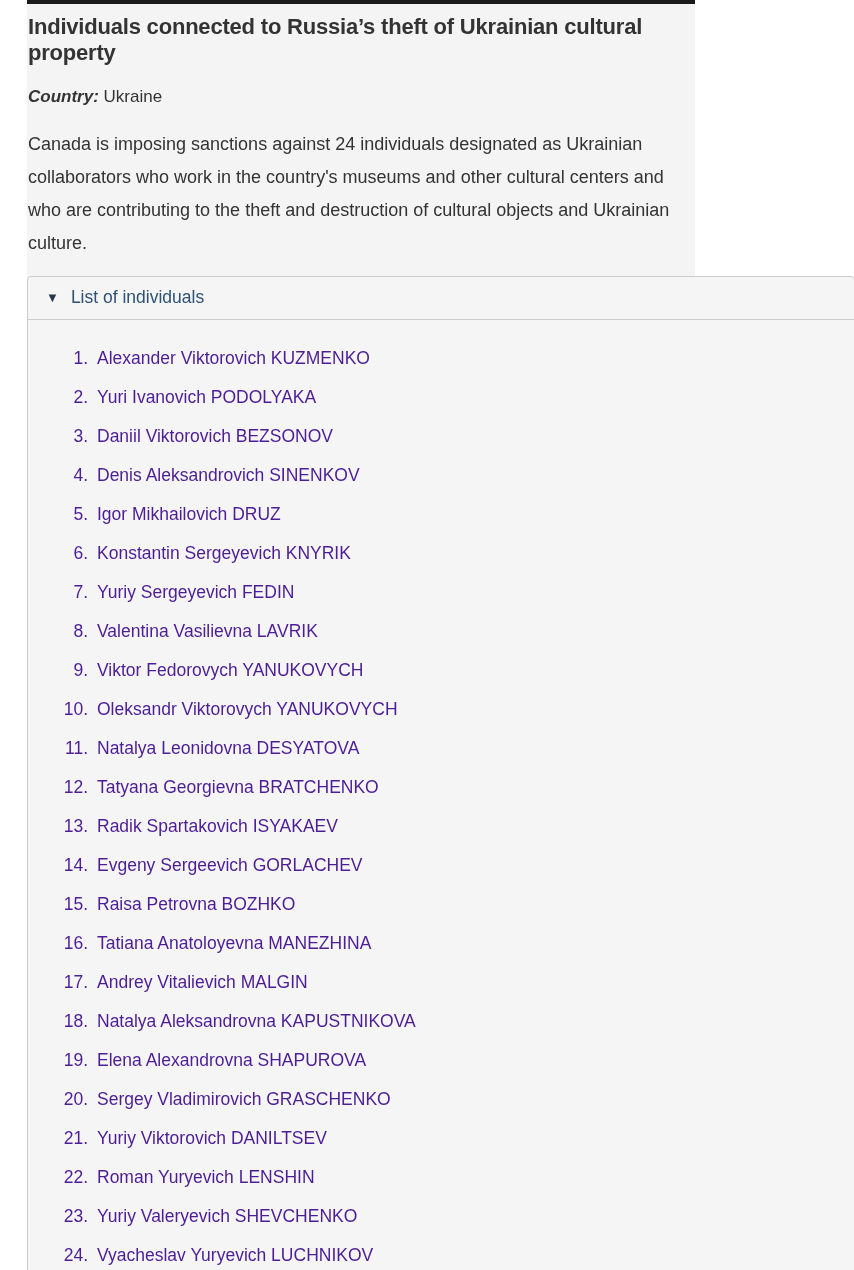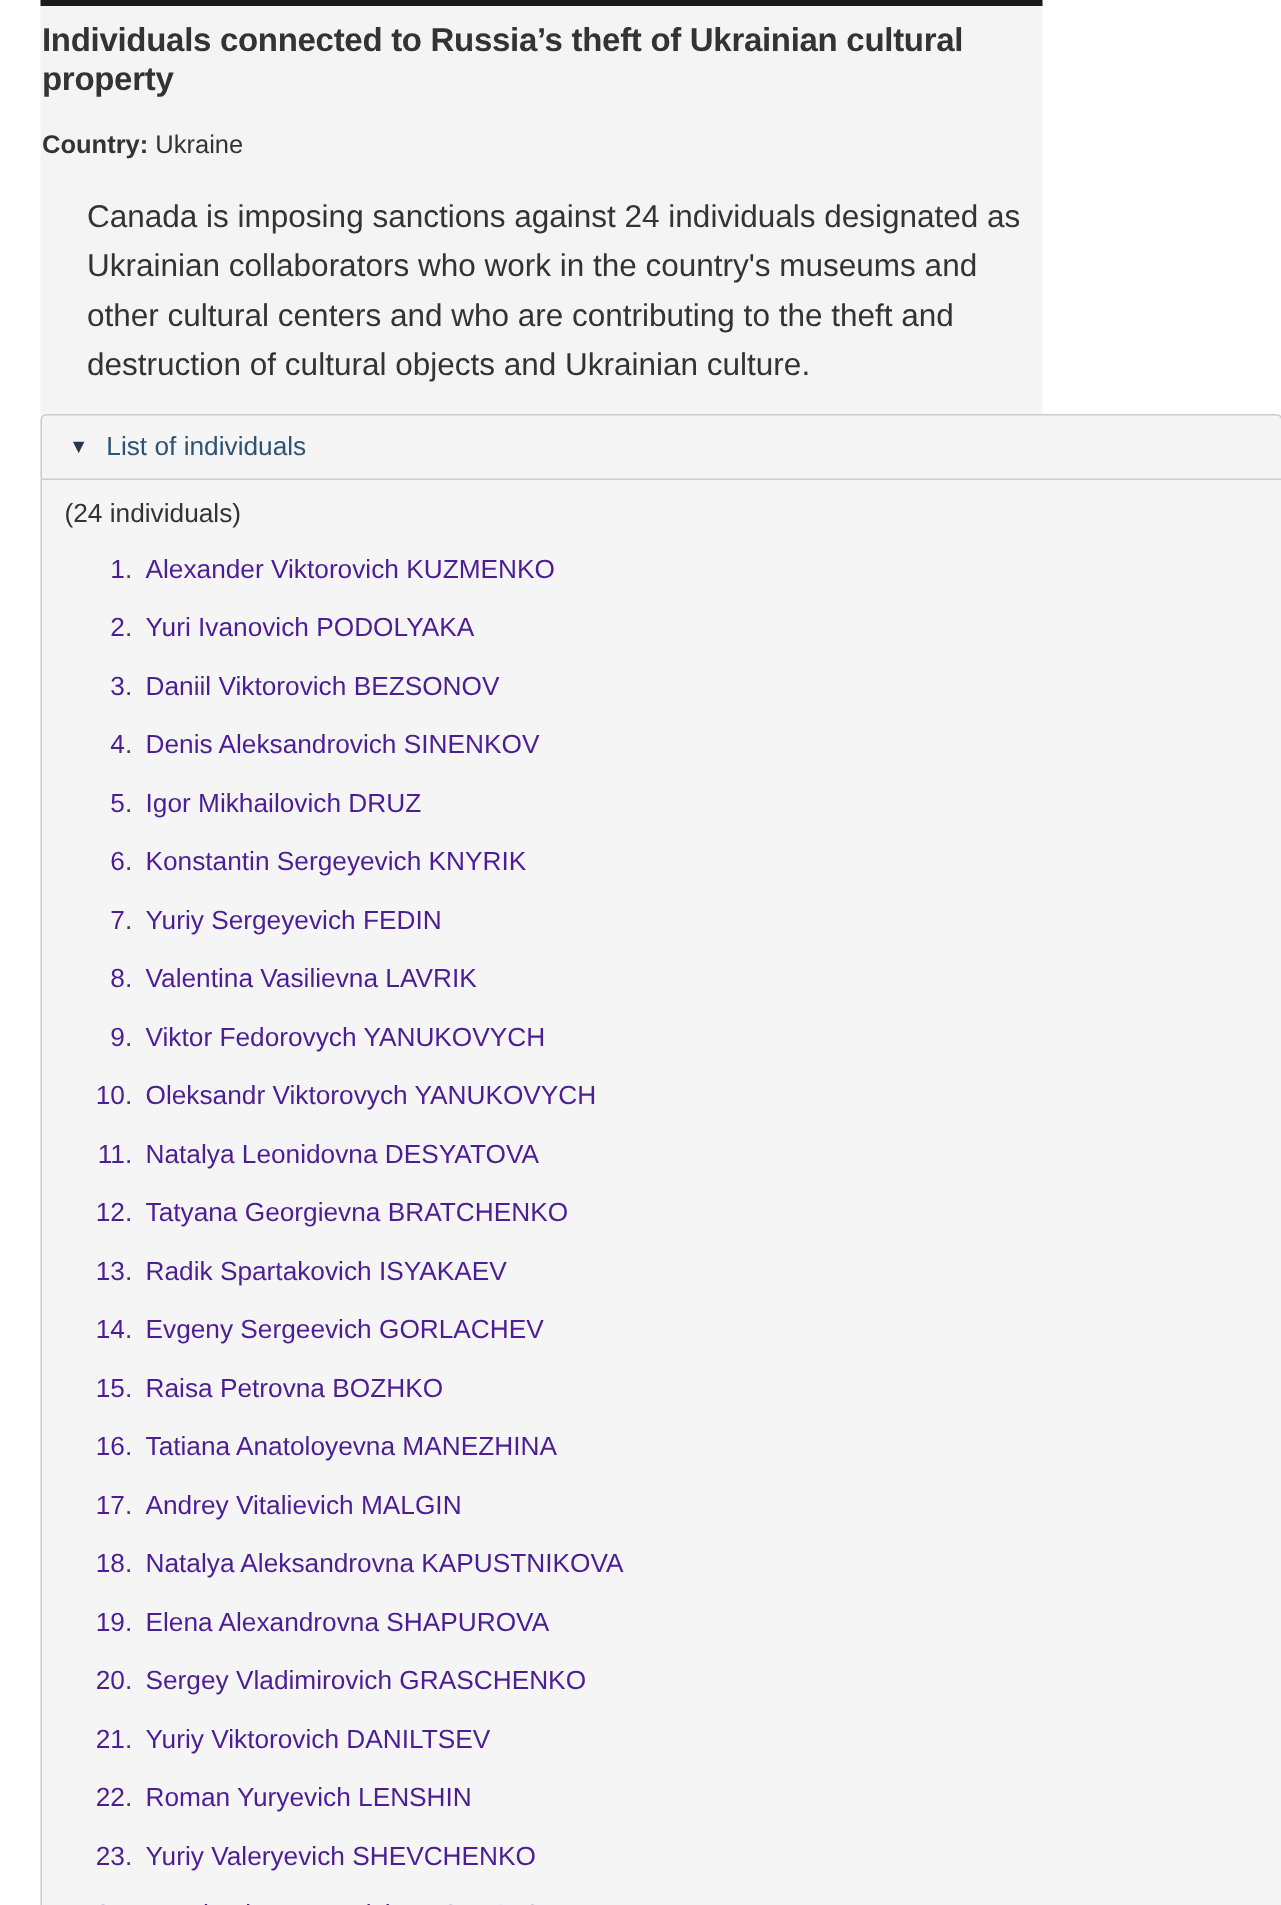--- a/index.html
+++ b/index.html
@@ -27,29 +27,28 @@
     color: #333333;
     padding: 10px 15px 0 1px;
     letter-spacing: -0.2px;
   }
   .meta-line {
     font-size: 17px;
     color: #333333;
     padding: 0 15px 0 1px;
     margin-top: 21px;
   }
-  .meta-label { font-weight: 700; }
+  .meta-label { font-weight: 700; font-style: italic; }
   .description {
-    font-size: 21px;
+    font-size: 18px;
     color: #333333;
     line-height: 33px;
     max-width: 808px;
     padding-left: 1px;
     margin-top: 21px;
-    margin-left: 30px;
   }
   details.individuals-panel {
     margin-top: 16px;
     border: 1px solid #cccccc;
     border-radius: 4px;
     background: #f5f5f5;
     width: 828px; 
   }
   summary.individuals-summary {
     list-style: none;
@@ -105,21 +104,20 @@
 
   <p class="description">Canada is imposing sanctions against 24 individuals designated as Ukrainian collaborators who work in the country's museums and other cultural centers and who are contributing to the theft and destruction of cultural objects and Ukrainian culture.</p>
 
   <details class="individuals-panel" open="">
     <summary class="individuals-summary">
       <span class="caret-icon">▼</span>
       <span>List of individuals</span>
     </summary>
 
     <div class="panel-body">
-      <p class="count-line">(24 individuals)</p>
 
       <ol class="individuals-list">
           <li>Alexander Viktorovich KUZMENKO</li>
           <li>Yuri Ivanovich PODOLYAKA</li>
           <li>Daniil Viktorovich BEZSONOV</li>
           <li>Denis Aleksandrovich SINENKOV</li>
           <li>Igor Mikhailovich DRUZ</li>
           <li>Konstantin Sergeyevich KNYRIK</li>
           <li>Yuriy Sergeyevich FEDIN</li>
           <li>Valentina Vasilievna LAVRIK</li>

